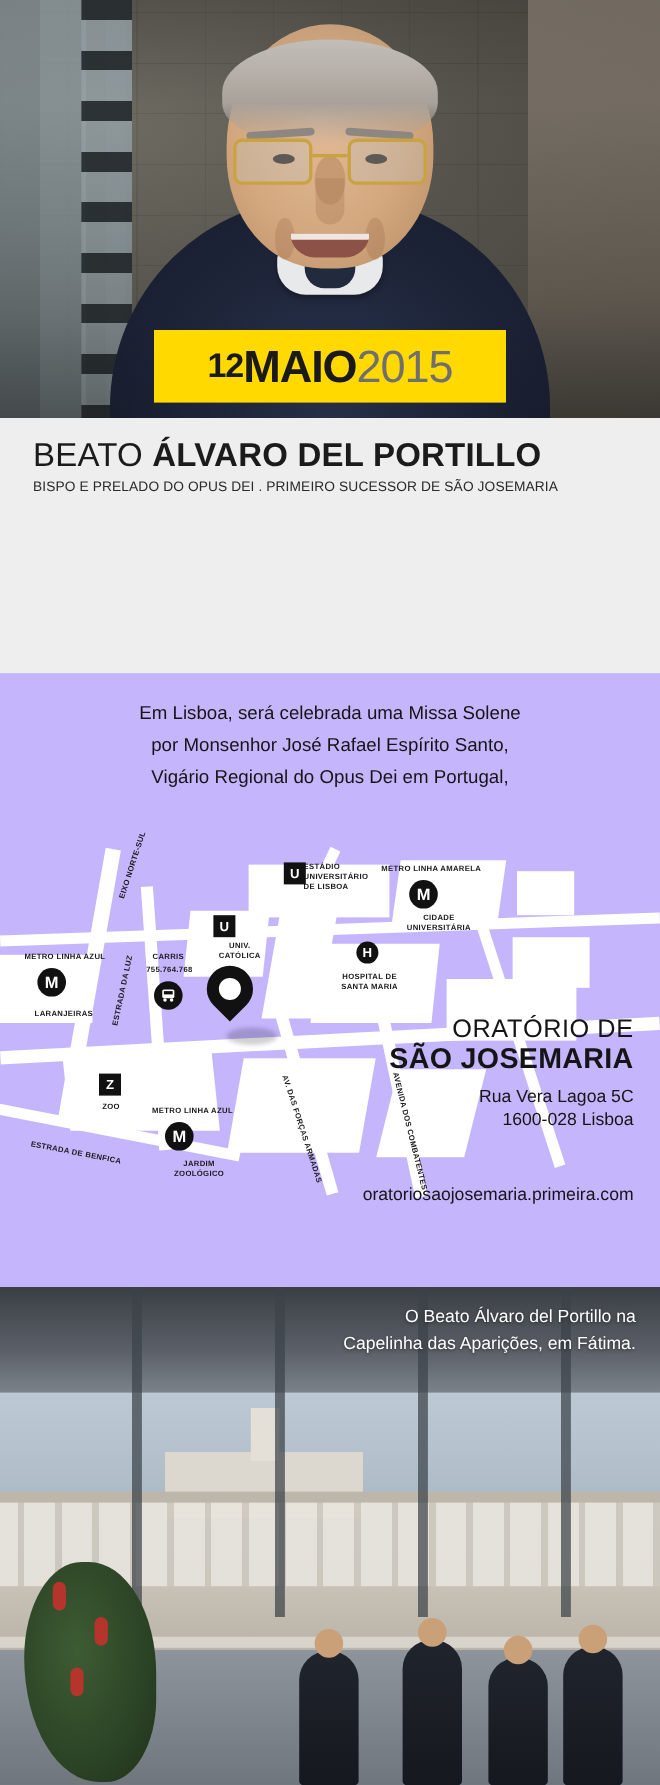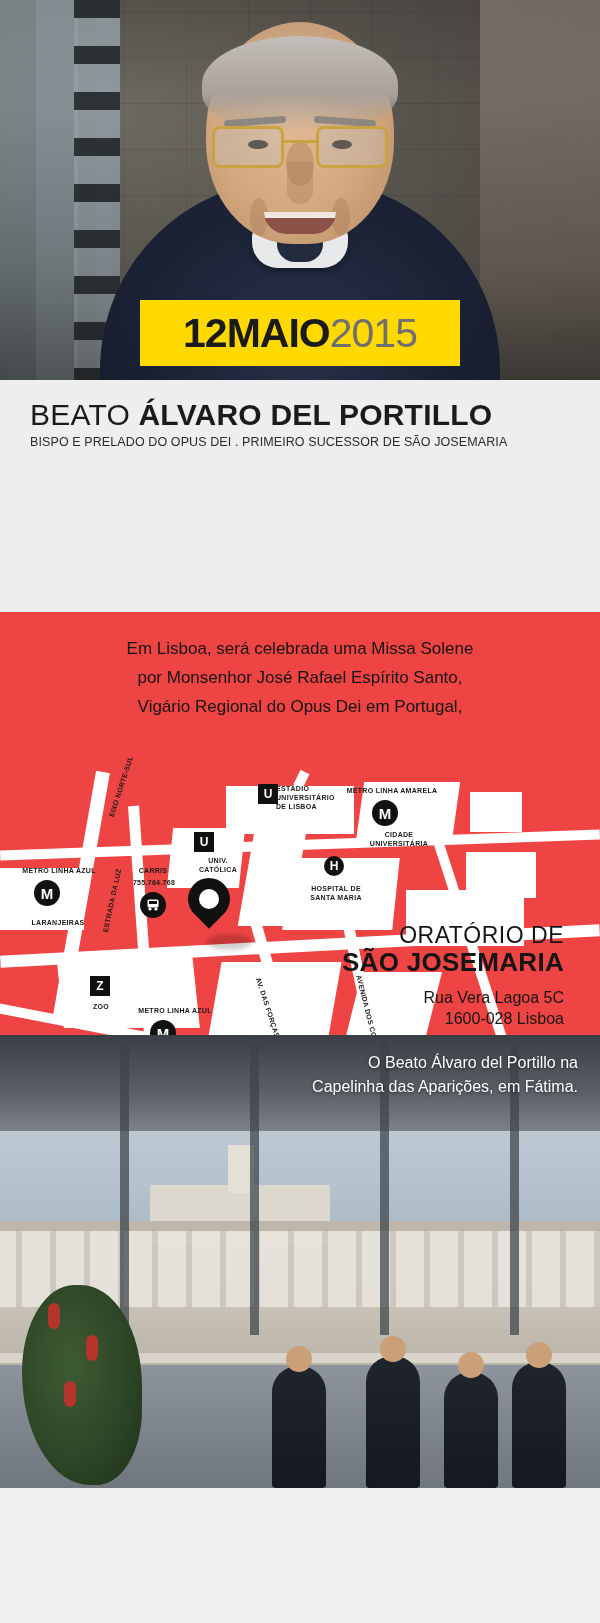--- a/index.html
+++ b/index.html
@@ -149,21 +149,21 @@
 
   
   .date-banner {
     position: absolute;
     left: 140px; top: 300px;
     width: 320px; height: 66px;
     background: #ffd900;
     display: flex; align-items: center; justify-content: center;
     letter-spacing: -1px;
   }
-  .date-banner .d1 { font-size: 41px; font-weight: bold; color: #1a1a1a; }
+  .date-banner .d1 { font-size: 31px; font-weight: bold; color: #1a1a1a; }
   .date-banner .d2 { font-size: 41px; font-weight: bold; color: #1a1a1a; }
   .date-banner .d3 { font-size: 41px; font-weight: normal; color: #6f6f6f; }
 
   
   .grey-block {
     position: relative;
     width: 600px; height: 232px;
     background: #eeeeee;
     padding: 18px 30px 0 30px;
   }
@@ -184,22 +184,22 @@
   .paragraph {
     margin-top: 28px;
     font-size: 15.5px;
     line-height: 24px;
     color: #1b1b1b;
   }
 
   
   .yellow-block {
     position: relative;
-    width: 600px; height: 423px;
-    background: #ef4444;
+    width: 600px; height: 558px;
+    background: #c4b5fd;
     overflow: hidden;
   }
   .mass-info {
     padding: 22px 28px 0 28px;
     text-align: center;
     font-size: 17px;
     line-height: 29px;
     color: #151515;
   }
   .mass-info .b { font-weight: normal; }
@@ -273,21 +273,21 @@
     width: 26px; height: 26px;
     border-radius: 50%;
     background: #111111;
     display: flex; align-items: center; justify-content: center;
   }
   .bus-badge svg { display: block; }
 
   
   .oratory {
     position: absolute;
-    right: 36px; top: 310px;
+    right: 24px; top: 310px;
     width: 270px;
     text-align: right;
     color: #151515;
   }
   .oratory .l1 { font-size: 23px; font-weight: normal; letter-spacing: .5px; }
   .oratory .l2 { font-size: 26px; font-weight: bold; letter-spacing: .3px; margin-top: -2px; }
   .oratory .l3 { font-size: 16px; margin-top: 9px; line-height: 21px; }
   .site {
     position: absolute;
     right: 24px; top: 466px;

